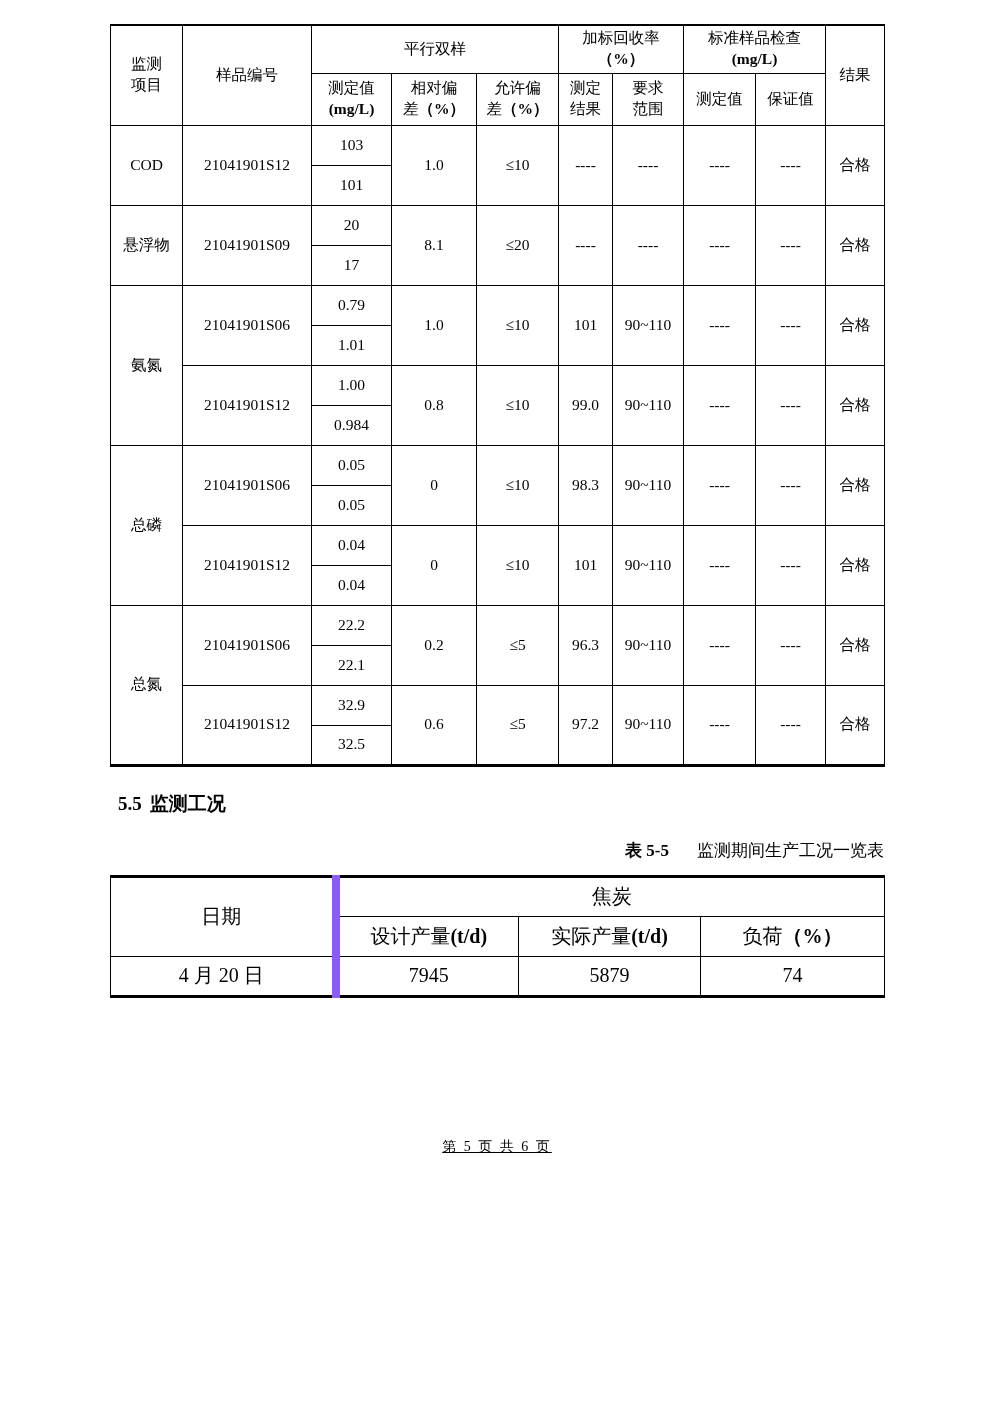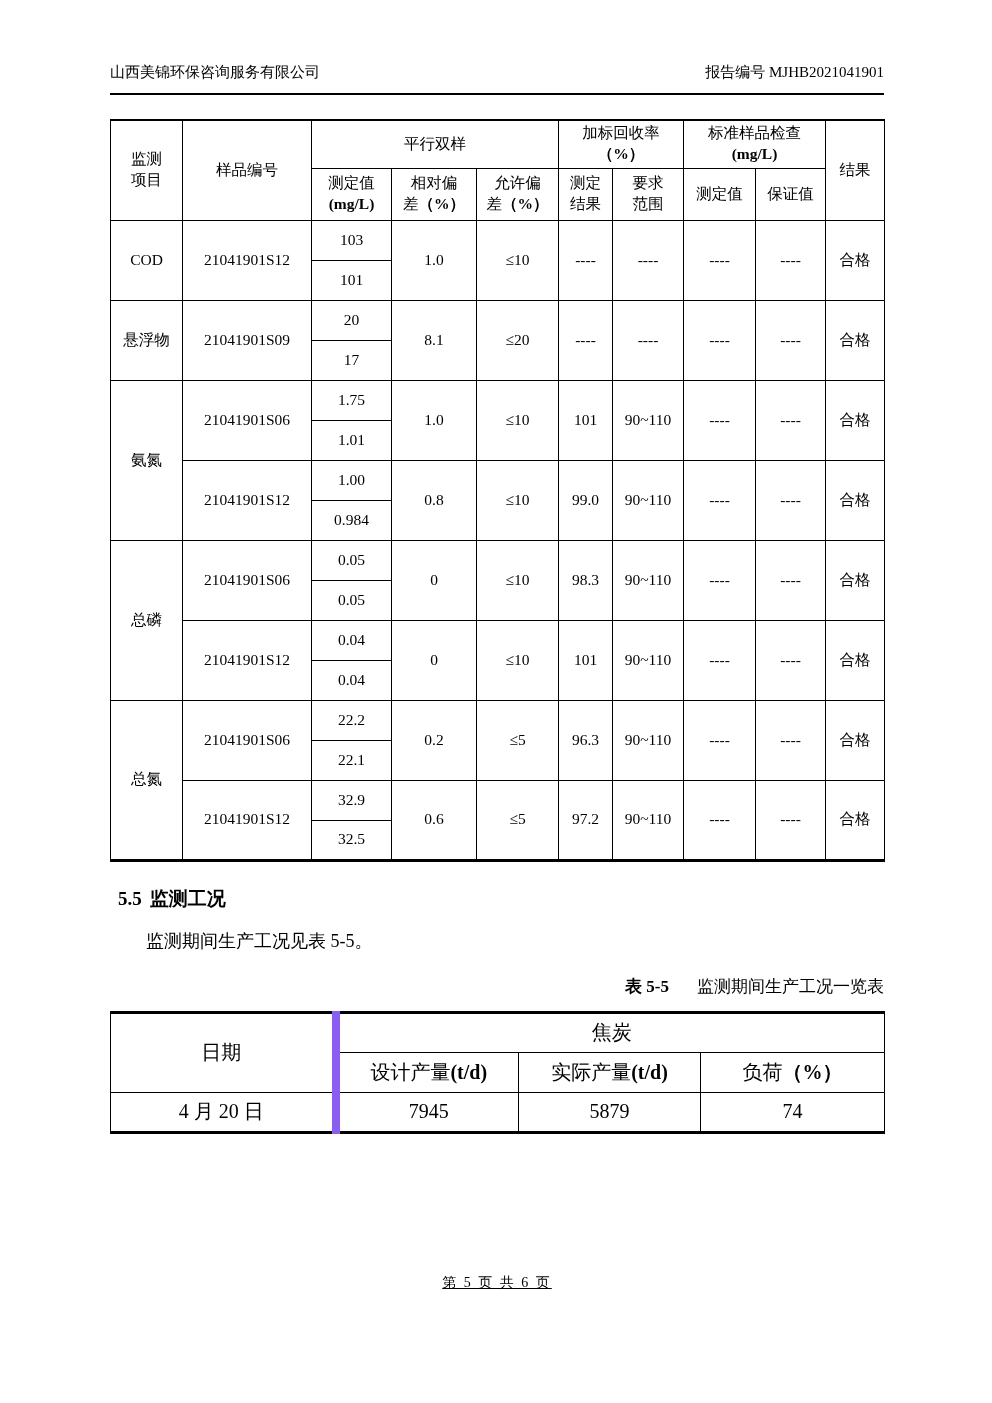--- a/index.html
+++ b/index.html
@@ -43,24 +43,20 @@
 
   
   .page-footer { margin-top:140px; text-align:center; font-size:14px; letter-spacing:2px;text-decoration:underline; }
 </style>
 </head>
 <body>
 
 <div class="page">
   <div class="content">
 
-    <div class="doc-header">
-      <span>山西美锦环保咨询服务有限公司</span>
-      <span>报告编号 MJHB2021041901</span>
-    </div>
 
     <table class="qc-table">
       <colgroup>
         <col style="width:72px">
           <col style="width:129px">
           <col style="width:80px">
         <col style="width:85px">
           <col style="width:82px">
           <col style="width:54px">
         <col style="width:71px">
@@ -139,21 +135,21 @@
         <td rowspan="2">----</td>
         <td rowspan="2">合格</td>
       </tr>
       <tr class="sub">
             <td>17</td>
           </tr>
 
       <tr class="sub">
         <td rowspan="4">氨氮</td>
         <td rowspan="2">21041901S06</td>
-        <td>1.75</td>
+        <td>0.79</td>
         <td rowspan="2">1.0</td>
         <td rowspan="2">≤10</td>
         <td rowspan="2">101</td>
         <td rowspan="2">90~110</td>
         <td rowspan="2">----</td>
         <td rowspan="2">----</td>
         <td rowspan="2">合格</td>
       </tr>
       <tr class="sub">
             <td>1.01</td>
@@ -235,21 +231,20 @@
       <tr class="sub">
             <td>32.5</td>
           </tr>
     </tbody>
       </table>
 
     <div class="section-heading">
       <span class="num">5.5</span><span>监测工况</span>
     </div>
 
-    <p class="body-paragraph">监测期间生产工况见表 5-5。</p>
 
     <div class="table-caption">
       <span class="cap-label">表 5-5</span><span>监测期间生产工况一览表</span>
     </div>
 
     <table class="prod-table">
       <colgroup>
         <col style="width:225px">
           <col style="width:183px">
           <col style="width:182px">

